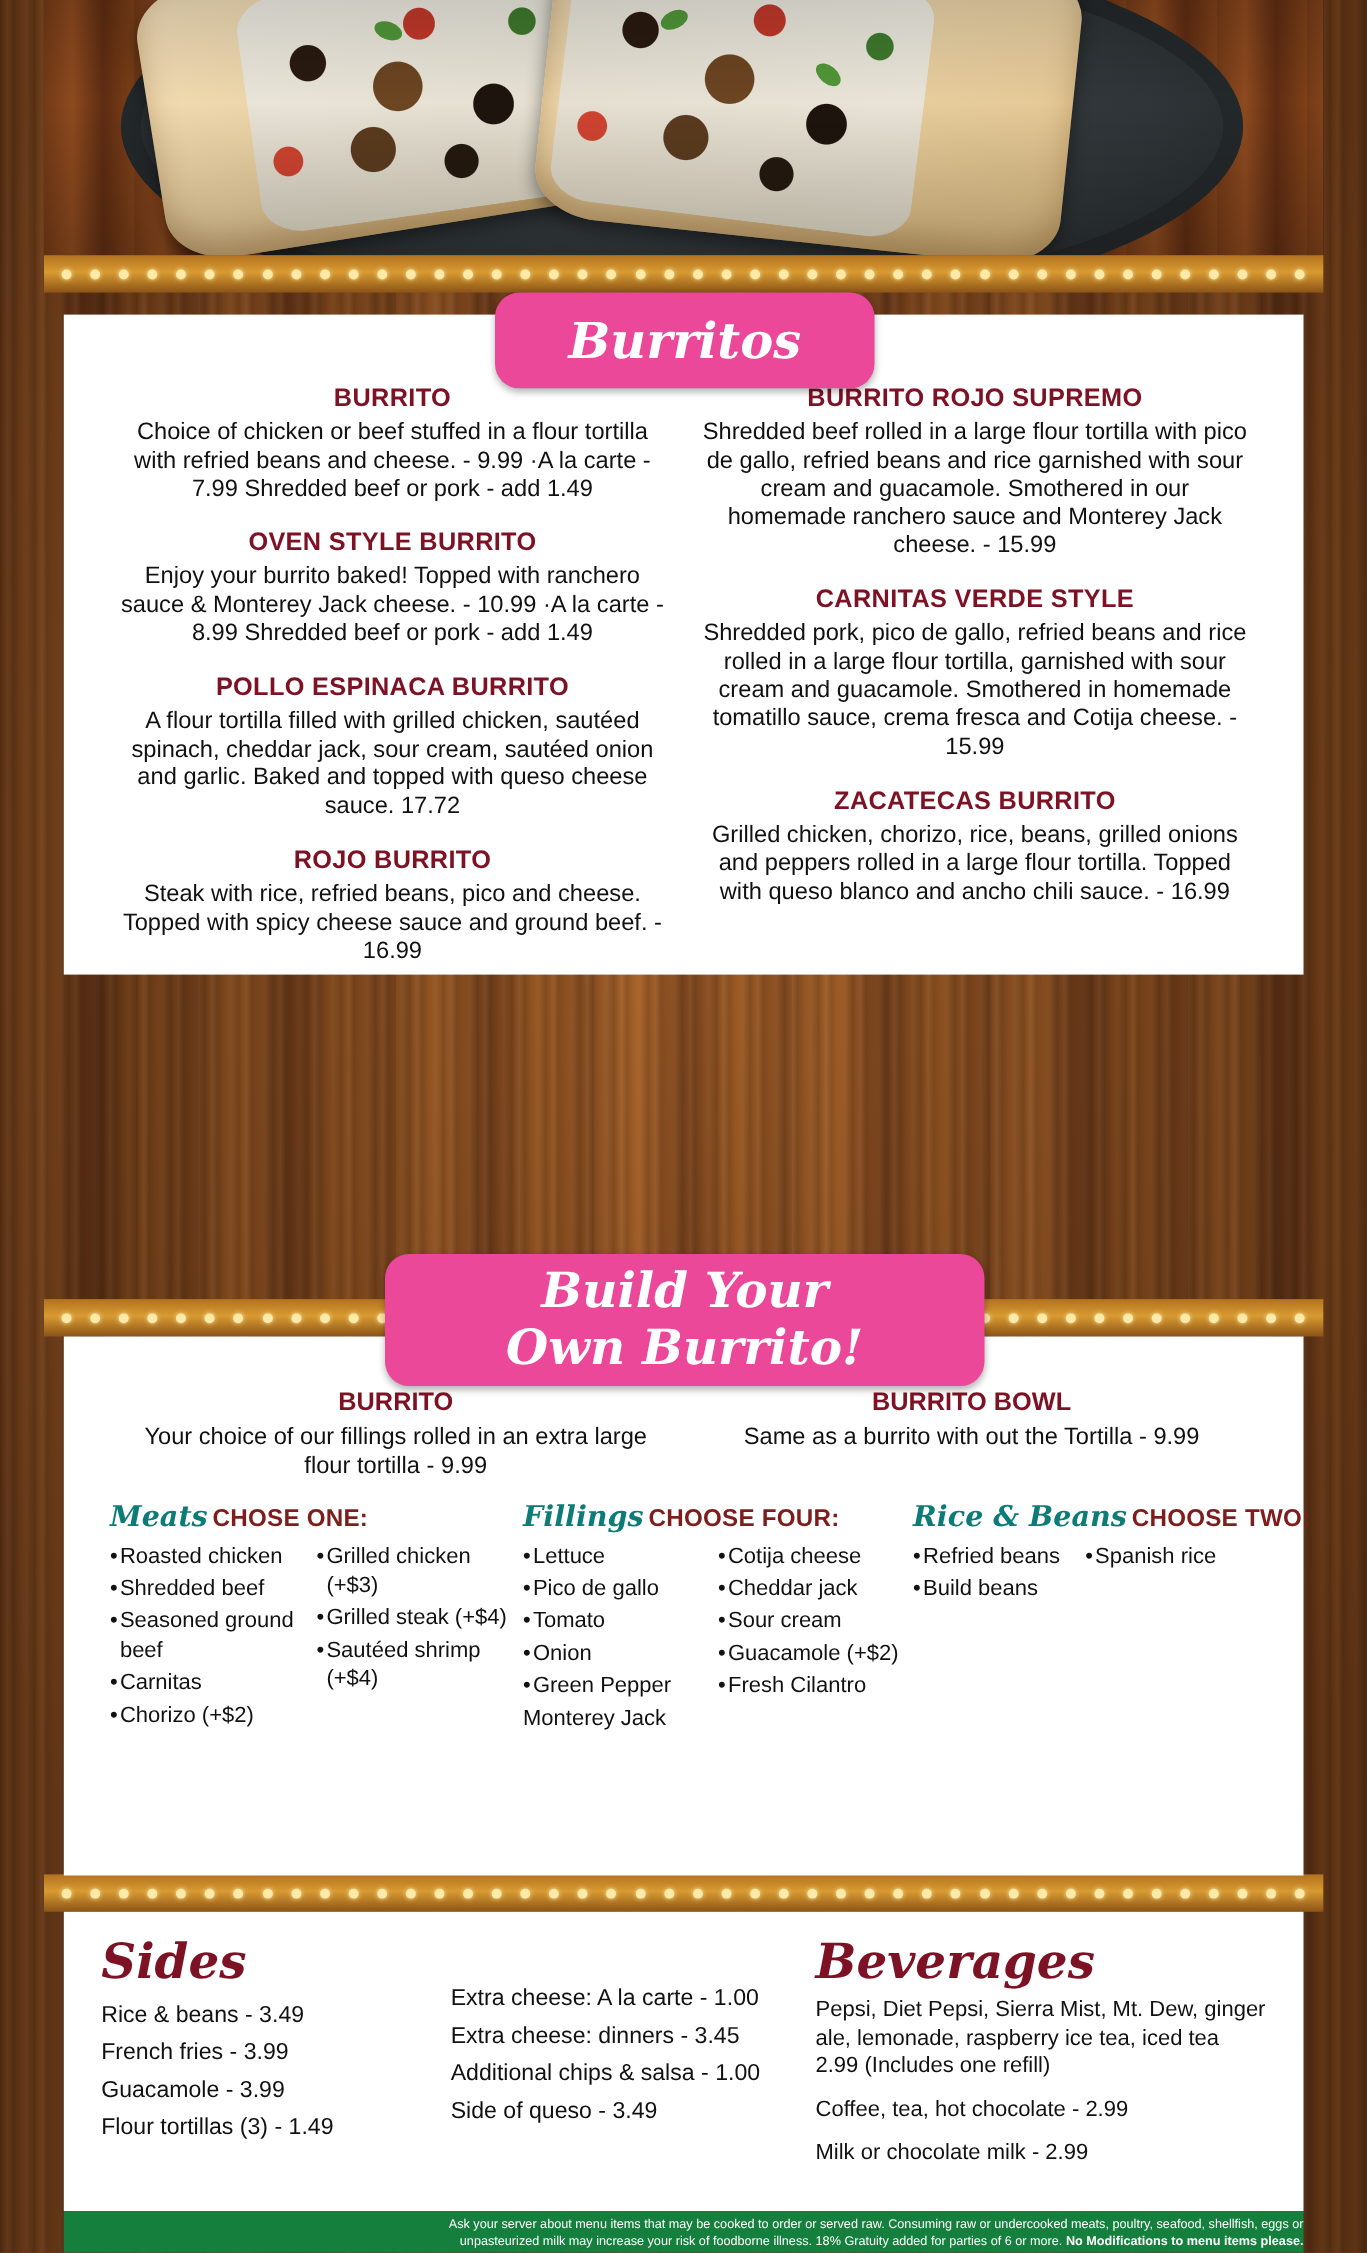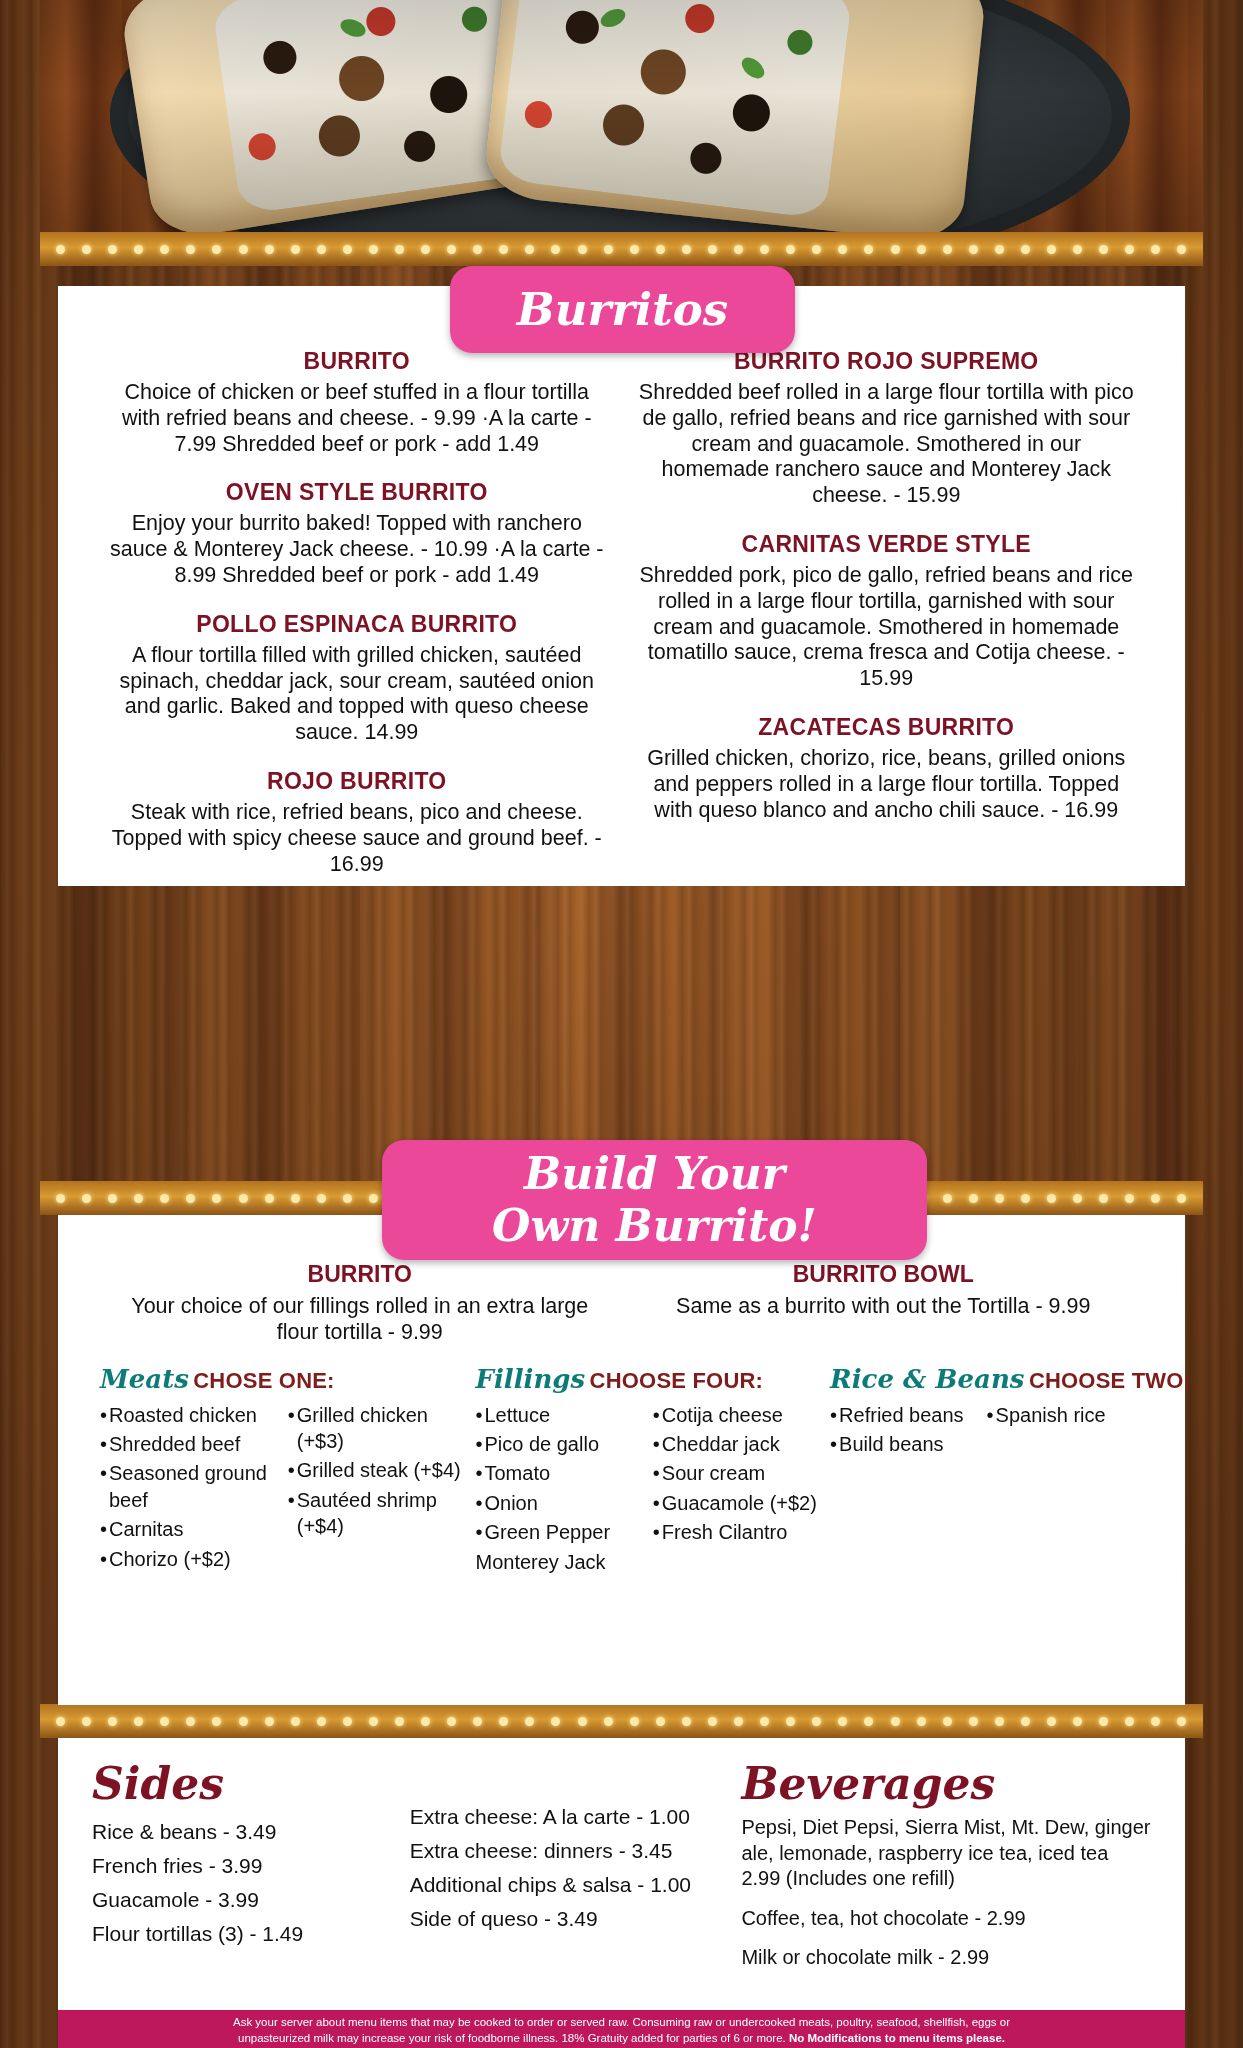--- a/index.html
+++ b/index.html
@@ -125,21 +125,21 @@
     font-style: italic;
     font-weight: bold;
     box-shadow: 0 3px 7px rgba(0,0,0,.3);
   }
   #ribbon-burritos {
     left: 450px; top: 266px; width: 345px; height: 87px;
     font-size: 45px; line-height: 87px;
   }
   #ribbon-build {
     left: 350px; top: 1140px; width: 545px; height: 120px;
-    font-size: 44px; line-height: 52px; padding-top: 8px; box-sizing: border-box; margin-left: 32px;
+    font-size: 44px; line-height: 52px; padding-top: 8px; box-sizing: border-box;
   }
 
   
   .served-note {
     text-align: center;
     font-size: 19px;
     font-style: italic;
     color: #1f1f1f;
     margin-top: 30px;
   }
@@ -208,22 +208,22 @@
     font-family: "DejaVu Serif", serif; font-style: italic; font-weight: bold;
     color: #7d1224; font-size: 44px; margin-bottom: 6px;
   }
   .sides-line { font-size: 21px; color: #111; line-height: 1.62; }
   .bev-line { font-size: 20px; color: #111; line-height: 1.28; margin-bottom: 14px; }
 
   
   .footer {
     position: absolute;
     left: 58px; top: 2010px; width: 1127px; height: 38px;
-    background: #be185d; color: #fff;
-    font-size: 11.5px; line-height: 1.35; text-align: center;
+    background: #15803d; color: #fff;
+    font-size: 11.5px; line-height: 1.35; text-align: right;
     padding-top: 5px; box-sizing: border-box;
   }
   .footer b { font-weight: bold; }
 </style>
 </head>
 <body>
 
 <div class="wood"></div>
 
 <div class="hero">
@@ -385,21 +385,21 @@
       <div class="item">
         <div class="item-title">BURRITO</div>
         <div class="item-desc">Choice of chicken or beef stuffed in a flour tortilla with refried beans and cheese.  - 9.99 ·A la carte - 7.99 Shredded beef or pork - add 1.49</div>
       </div>
       <div class="item">
         <div class="item-title">OVEN STYLE BURRITO</div>
         <div class="item-desc">Enjoy your burrito baked! Topped with ranchero sauce &amp; Monterey Jack cheese.  - 10.99 ·A la carte - 8.99 Shredded beef or pork - add 1.49</div>
       </div>
       <div class="item">
         <div class="item-title">POLLO ESPINACA BURRITO</div>
-        <div class="item-desc">A flour tortilla filled with grilled chicken, sautéed spinach, cheddar jack, sour cream, sautéed onion and garlic. Baked and topped with queso cheese sauce. 14.99</div>
+        <div class="item-desc">A flour tortilla filled with grilled chicken, sautéed spinach, cheddar jack, sour cream, sautéed onion and garlic. Baked and topped with queso cheese sauce. 17.72</div>
       </div>
       <div class="item">
         <div class="item-title">ROJO BURRITO</div>
         <div class="item-desc">Steak with rice, refried beans, pico and cheese. Topped with spicy cheese sauce and ground beef.  - 16.99</div>
       </div>
     </div>
     <div class="col">
       <div class="item">
         <div class="item-title">BURRITO ROJO SUPREMO</div>
         <div class="item-desc">Shredded beef rolled in a large flour tortilla with pico de gallo, refried beans and rice garnished with sour cream and guacamole. Smothered in our homemade ranchero sauce and Monterey Jack cheese.  - 15.99</div>

